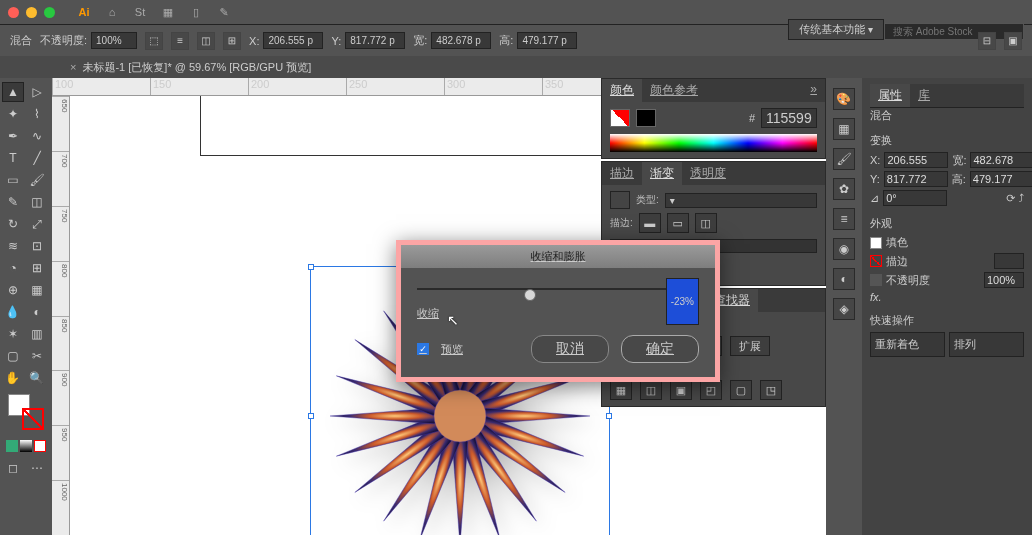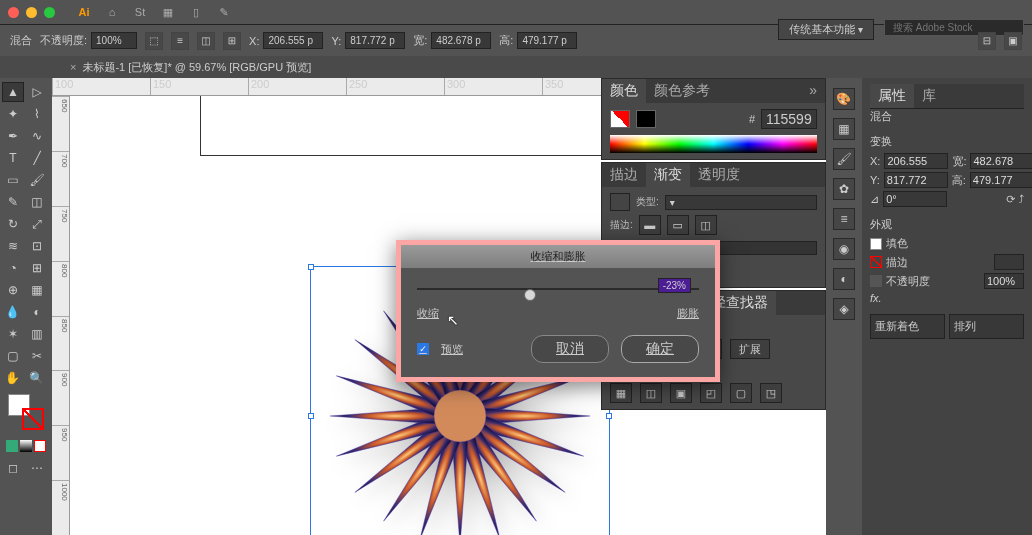--- a/index.html
+++ b/index.html
@@ -3,21 +3,21 @@
 <meta charset="utf-8">
 <style>
 * { margin: 0; padding: 0; box-sizing: border-box; font-family: -apple-system, sans-serif; font-size: 11px; color: #ccc; }
 body { background: #323232; width: 1032px; height: 535px; overflow: hidden; }
 .titlebar { height: 24px; background: #535353; display: flex; align-items: center; padding: 0 8px; }
 .traffic-lights { display: flex; gap: 7px; }
 .tl { width: 11px; height: 11px; border-radius: 50%; }
 .tl.red{background:#ff5f57;} .tl.yellow{background:#febc2e;} .tl.green{background:#28c840;}
 .menu-icons { display: flex; gap: 10px; margin-left: 20px; }
 .menu-icons span { width: 18px; height: 18px; display: flex; align-items: center; justify-content: center; color: #aaa; }
-.right-menu { margin-left: auto; display: flex; gap: 10px; align-items: flex-start; margin-top: 34px; }
+.right-menu { margin-left: auto; display: flex; align-items: flex-end; margin-top: 34px; }
 .dropdown-btn { background: #464646; padding: 2px 10px; border: 1px solid #222; font-size: 10px; }
 .search-box { background: #2a2a2a; border: 1px solid #555; padding: 2px 8px; font-size: 10px; width: 140px; }
 .control-bar { height: 32px; background: #535353; display: flex; align-items: center; padding: 0 10px; gap: 8px; border-top: 1px solid #222; }
 .cb-field { display: flex; align-items: center; gap: 4px; }
 .cb-label { font-size: 11px; color: #ccc; }
 .cb-input { background: #383838; border: 1px solid #222; padding: 2px 4px; width: 60px; font-size: 10px; color: #ccc; }
 .cb-input.narrow { width: 46px; }
 .cb-icon { width: 18px; height: 18px; border: 1px solid #444; background: #484848; display: flex; align-items: center; justify-content: center; font-size: 10px; }
 .tab-bar { height: 22px; background: #4a4a4a; display: flex; align-items: center; padding-left: 70px; }
 .doc-tab { font-size: 11px; color: #ddd; display: flex; gap: 6px; align-items: center; }
@@ -39,21 +39,21 @@
 .ruler-v span { flex: 1; border-top: 1px solid #aaa; writing-mode: vertical-rl; font-size: 8px; color: #666; padding-top: 2px; }
 .artboard-bg { position: absolute; top: 18px; left: 18px; right: 0; bottom: 0; background: #fff; }
 .page-edge { position: absolute; left: 130px; top: 0; width: 500px; height: 60px; border: 1px solid #333; border-top: none; background: #fff; }
 .star-shape { position: absolute; left: 260px; top: 190px; width: 260px; height: 260px; }
 .star-svg { width: 100%; height: 100%; filter: drop-shadow(6px 6px 10px rgba(0,0,0,.3)); }
 .selection { position: absolute; left: 240px; top: 170px; width: 300px; height: 300px; border: 1px solid #2b78e4; }
 .sel-h { position: absolute; width: 6px; height: 6px; background: #fff; border: 1px solid #2b78e4; }
 .panel-stack { flex: 1; display: flex; flex-direction: column; gap: 2px; }
 .panel { background: #484848; border: 1px solid #2a2a2a; }
 .panel-tabs { display: flex; background: #3a3a3a; }
-.ptab { padding: 3px 8px; font-size: 14px; color: #aaa; }
+.ptab { padding: 3px 8px; font-size: 12px; color: #aaa; text-decoration: underline; }
 .ptab.active { background: #484848; color: #ddd; }
 .panel-body { padding: 6px 8px; }
 .color-row { display: flex; align-items: center; gap: 6px; }
 .color-thumb { width: 20px; height: 18px; }
 .hex-input { background: #383838; border: 1px solid #222; padding: 1px 4px; width: 56px; font-size: 14px; }
 .spectrum { height: 18px; margin-top: 6px; background: linear-gradient(to right,#f00,#ff0,#0f0,#0ff,#00f,#f0f,#f00); position: relative; }
 .spectrum::before { content: ""; position: absolute; inset: 0; background: linear-gradient(to bottom,#fff,transparent 50%,#000); }
 .grad-row { display: flex; align-items: center; gap: 6px; }
 .row-lbl { font-size: 10px; color: #bbb; }
 .select { flex: 1; background: #383838; border: 1px solid #222; padding: 1px 4px; font-size: 10px; }
@@ -67,21 +67,21 @@
 .fr-title { color: #ccc; margin-bottom: 4px; }
 .fr-row { display: flex; align-items: center; gap: 4px; margin-bottom: 3px; }
 .fr-input { background: #383838; border: 1px solid #222; padding: 1px 2px; width: 64px; color: #ddd; }
 .fr-btn { flex: 1; background: #383838; border: 1px solid #222; padding: 4px; text-align: left; }
 .dialog { position: absolute; left: 396px; top: 240px; width: 324px; background: #535353; border: 5px solid #fca5a5; box-shadow: 0 4px 20px rgba(0,0,0,.5); text-decoration: underline; }
 .dialog-title { background: linear-gradient(#9a9a9a,#7e7e7e); color: #222; text-align: center; padding: 4px; font-size: 11px; }
 .dialog-body { padding: 14px 16px; }
 .slider-row { position: relative; height: 14px; margin-bottom: 4px; }
 .slider-track { height: 2px; background: #2a2a2a; margin-top: 6px; }
 .slider-thumb { position: absolute; top: 1px; width: 12px; height: 12px; border-radius: 50%; background: #d8d8d8; border: 1px solid #666; }
-.slider-val { position: absolute; right: 8px; top: -10px; background: #4c1d95; border: 1px solid #222; padding: 1px 4px; font-size: 10px; }
+.slider-val { position: absolute; right: 0; top: -10px; background: #1d4ed8; border: 1px solid #222; padding: 17px 4px; font-size: 10px; }
 .slider-labels { display: flex; justify-content: space-between; font-size: 10px; color: #aaa; margin-bottom: 14px; }
 .dialog-footer { display: flex; align-items: center; gap: 12px; }
 .checkbox { width: 12px; height: 12px; background: #2b78e4; display: flex; align-items: center; justify-content: center; color: #fff; font-size: 9px; }
 .dlg-btn { padding: 4px 24px; background: #484848; border: 1px solid #888; border-radius: 12px; font-size: 14px; }
 .dlg-btn.primary { border-color: #aaa; }
 .cursor { position: absolute; left: 447px; top: 312px; font-size: 14px; color: #fff; text-shadow: 0 0 2px #000; }
 .right-cluster { position: absolute; right: 0; top: 78px; display: flex; height: calc(535px - 78px); }
 .pf-tabs { display: flex; background: #3a3a3a; border-bottom: 1px solid #222; }
 </style>
 </head>
@@ -411,20 +411,21 @@
       <div class="fr-row">
           <div class="sw" style="background:#555"></div>
           <span>不透明度</span>
           <input class="fr-input" style="width: 40px; margin-left: auto;" value="100%">
         </div>
       <div class="fr-row">
           <span style="font-style:italic;">fx.</span>
         </div>
     </div>
     <div class="fr-section">
+      <div class="fr-title">快速操作</div>
       <div class="fr-row">
         <div class="fr-btn">重新着色</div>
         <div class="fr-btn">排列</div>
       </div>
     </div>
   </div>
 </div>
 
 <div class="dialog">
   <div class="dialog-title">收缩和膨胀</div>

